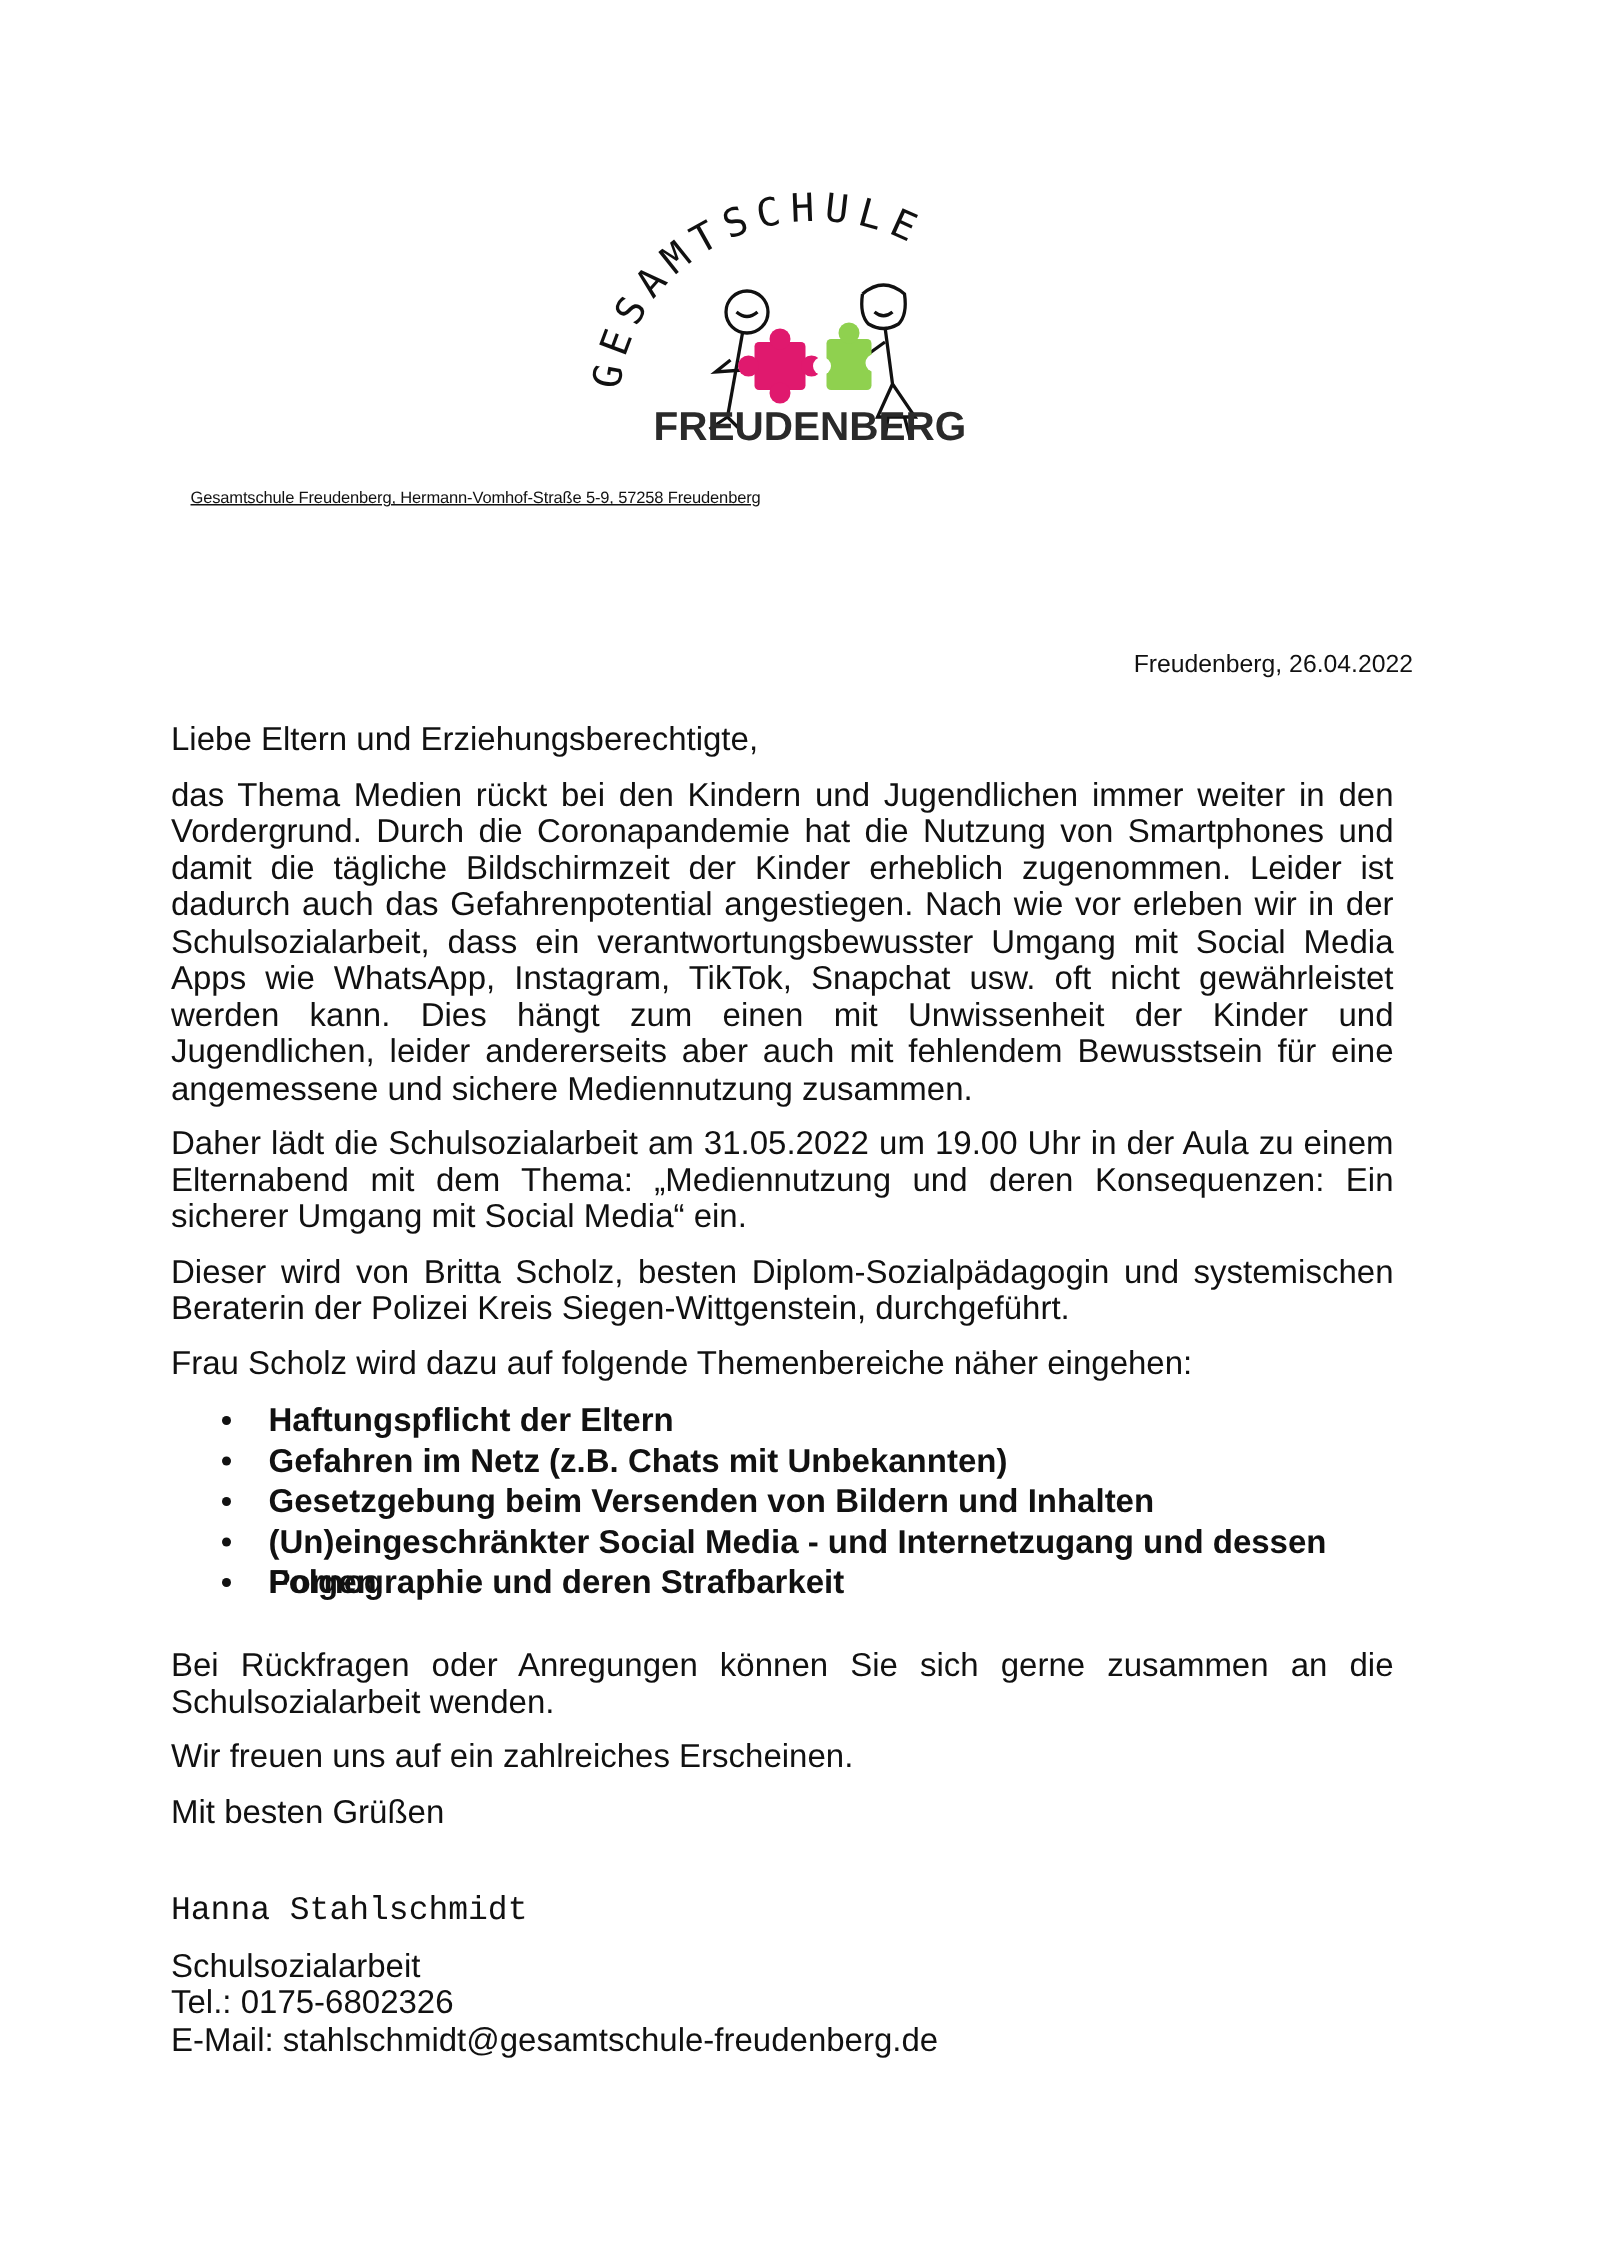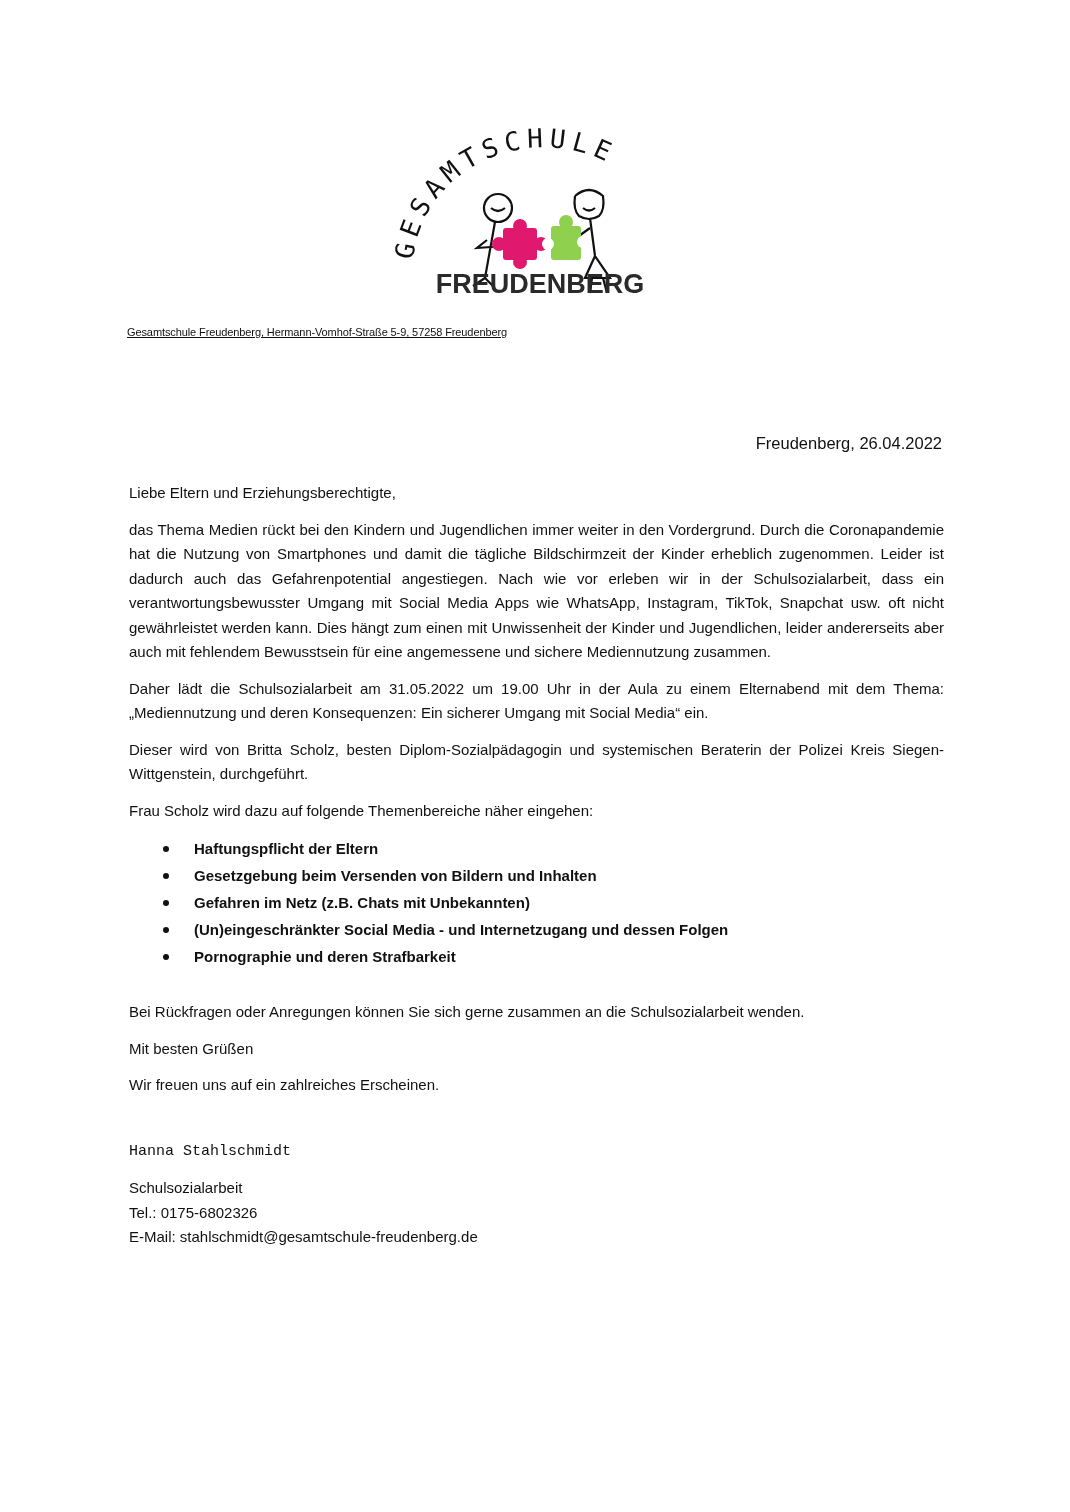--- a/index.html
+++ b/index.html
@@ -3,21 +3,21 @@
   <meta charset="utf-8">
   <style>
     html, body { margin: 0; padding: 0; background: #ffffff; }
     body { width: 1070px; height: 1512px; position: relative; overflow: hidden;
       font-family: "Liberation Sans", "DejaVu Sans", sans-serif; color: #111; }
     .page { position: absolute; left: 0; top: 0; width: 1070px; height: 1512px; }
     .logo { position: absolute; left: 385px; top: 128px; width: 310px; height: 180px; }
     .logo svg { width: 100%; height: 100%; }
     .address { position: absolute; left: 127px; top: 326px; font-size: 11px; text-decoration: underline; letter-spacing: -0.1px; }
     .date { position: absolute; right: 128px; top: 401px; font-size: 16.5px; margin-top: 33px; }
-    .content { position: absolute; left: 129px; top: 481px; width: 815px; font-size: 15px; line-height: 24.5px; }
+    .content { position: absolute; left: 114px; top: 481px; width: 815px; font-size: 22px; line-height: 24.5px; }
     .content p { margin: 0 0 12px 0; text-align: justify; }
     .salutation { margin-bottom: 12px !important; }
     .bold { font-weight: normal; }
     ul.topics { list-style: none; margin: 0 0 0 0; padding: 0; font-weight: bold; }
     ul.topics li { position: relative; padding-left: 65px; height: 27px; line-height: 27px; }
     ul.topics li .bullet { position: absolute; left: 34px; top: 11px; width: 6px; height: 6px; border-radius: 50%; background: #111; }
     .after-list { margin-top: 30px !important; }
     .sig-name { margin-top: 42px !important; font-family: Liberation Mono, monospace; }
     .contact-block p { margin: 0; }
   </style>
@@ -75,29 +75,29 @@
 
   <div class="content">
     <p class="salutation">Liebe Eltern und Erziehungsberechtigte,</p>
     <p>das Thema Medien rückt bei den Kindern und Jugendlichen immer weiter in den Vordergrund. Durch die Coronapandemie hat die Nutzung von Smartphones und damit die tägliche Bildschirmzeit der Kinder erheblich zugenommen. Leider ist dadurch auch das Gefahrenpotential angestiegen. Nach wie vor erleben wir in der Schulsozialarbeit, dass ein verantwortungsbewusster Umgang mit Social Media Apps wie WhatsApp, Instagram, TikTok, Snapchat usw. oft nicht gewährleistet werden kann. Dies hängt zum einen mit Unwissenheit der Kinder und Jugendlichen, leider andererseits aber auch mit fehlendem Bewusstsein für eine angemessene und sichere Mediennutzung zusammen.</p>
     <p class="bold">Daher lädt die Schulsozialarbeit am 31.05.2022 um 19.00 Uhr in der Aula zu einem Elternabend mit dem Thema: „Mediennutzung und deren Konsequenzen: Ein sicherer Umgang mit Social Media“ ein.</p>
     <p class="bold">Dieser wird von Britta Scholz, besten Diplom-Sozialpädagogin und systemischen Beraterin der Polizei Kreis Siegen-Wittgenstein, durchgeführt.</p>
     <p>Frau Scholz wird dazu auf folgende Themenbereiche näher eingehen:</p>
 
     <ul class="topics">
       <li><span class="bullet"></span><span>Haftungspflicht der Eltern</span></li>
+      <li><span class="bullet"></span><span>Gefahren im Netz (z.B. Chats mit Unbekannten)</span></li>
       <li><span class="bullet"></span><span>Gesetzgebung beim Versenden von Bildern und Inhalten</span></li>
-      <li><span class="bullet"></span><span>Gefahren im Netz (z.B. Chats mit Unbekannten)</span></li>
       <li><span class="bullet"></span><span>(Un)eingeschränkter Social Media - und Internetzugang und dessen Folgen</span></li>
       <li><span class="bullet"></span><span>Pornographie und deren Strafbarkeit</span></li>
     </ul>
 
     <p class="after-list">Bei Rückfragen oder Anregungen können Sie sich gerne zusammen an die Schulsozialarbeit wenden.</p>
+    <p>Wir freuen uns auf ein zahlreiches Erscheinen.</p>
     <p>Mit besten Grüßen</p>
-    <p>Wir freuen uns auf ein zahlreiches Erscheinen.</p>
 
     <p class="sig-name">Hanna Stahlschmidt</p>
     <div class="contact-block">
       <p>Schulsozialarbeit</p>
       <p>Tel.: 0175-6802326</p>
       <p>E-Mail: stahlschmidt@gesamtschule-freudenberg.de</p>
     </div>
   </div>
 </div>
 

